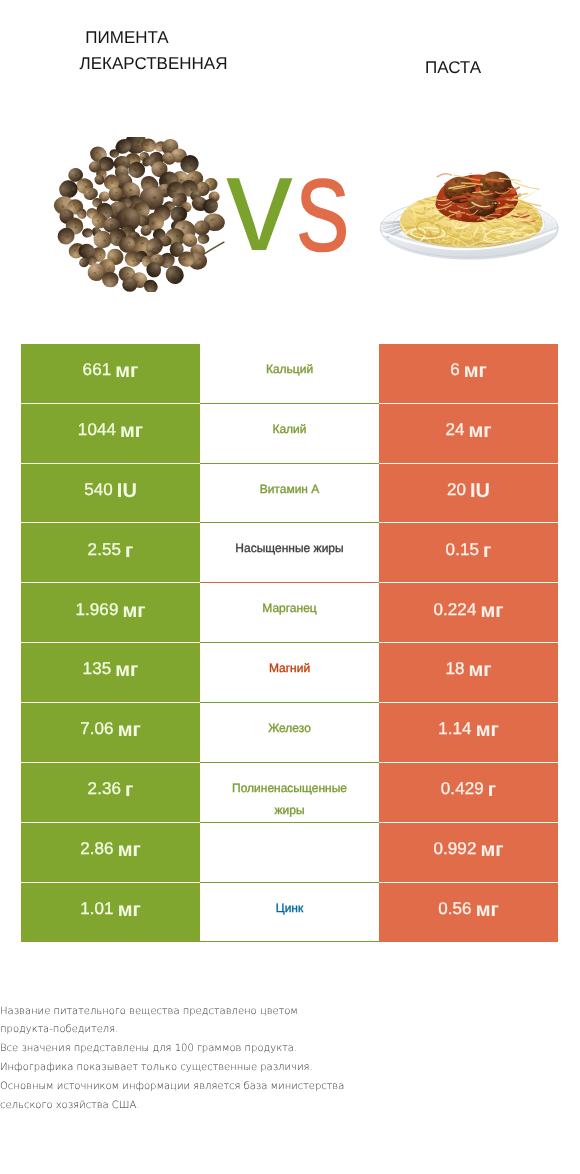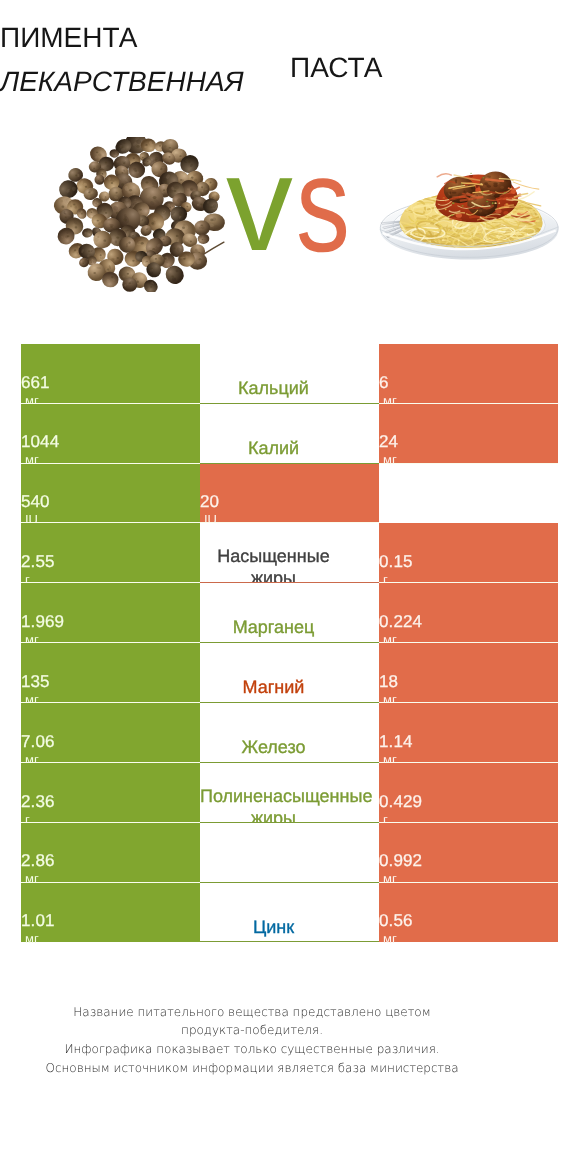--- a/index.html
+++ b/index.html
@@ -3,58 +3,58 @@
 <meta charset="utf-8">
 <title>Infographic</title>
 <style>
   html,body{margin:0;padding:0;background:#fff;}
   body{width:580px;height:1174px;font-family:"DejaVu Sans",sans-serif;overflow:hidden;
        -webkit-font-smoothing:antialiased;text-rendering:geometricPrecision;}
   .page{position:relative;width:580px;height:1174px;background:#fff;}
 
   
   .tline{transform:translateZ(0);position:absolute;font-family:"Liberation Sans",sans-serif;
-         font-size:28px;line-height:29.8px;color:#161616;font-weight:400;
-         text-align:left;white-space:nowrap;}
+         font-size:17px;line-height:29.8px;color:#161616;font-weight:400;
+         text-align:center;white-space:nowrap;}
   #title-l1{left:0;top:23.0px;width:254px;}
-  #title-l2{left:0;top:67px;width:307px;font-style:italic;}
+  #title-l2{left:0;top:49px;width:307px;}
   #title-r1{left:290px;top:52.8px;width:326px;}
 
   
   .hero{position:absolute;left:0;top:105px;width:580px;height:200px;}
   #spice-img{position:absolute;left:53.25px;top:32.30px;width:180.29px;height:154.65px;}
   #pasta-img{position:absolute;left:376.5px;top:56.1px;width:184.4px;height:110.8px;}
   #vs{position:absolute;left:0;top:0;width:580px;height:300px;
       font-family:"Liberation Sans",sans-serif;font-size:135.8px;line-height:135.8px;
       font-weight:400;}
   #vs span{position:absolute;display:block;transform-origin:0 0;}
   #vs .v{color:#7CA22E;left:225.5px;top:31.4px;transform:scaleX(0.984);}
   #vs .s{color:#E06C4A;left:295.7px;top:31.9px;transform:scaleX(0.795);}
 
   
   .table{position:absolute;left:21px;top:343.9px;width:537px;}
   .row{position:relative;height:59.87px;display:flex;}
   .left, .right{position:relative;}
   .left::after,.right::after{content:"";position:absolute;left:0;right:0;bottom:0;height:1.1px;background:#FAFDEE;}
   .row:last-child .left::after,.row:last-child .right::after{display:none;}
-  .cell{display:flex;align-items:flex-start;justify-content:center;text-align:center;flex-direction:column;}
+  .cell{display:flex;align-items:flex-start;justify-content:center;text-align:center;}
   .left>*,.right>*{position:relative;top:16.2px;}
   .mid>.lbl{position:relative;top:14px;}
   .left{width:179px;background:#81A62F;color:#F4FCE4;}
   .right{width:179px;background:#E16C4A;color:#FDF3EC;}
   .mid{width:179px;background:#fff;position:relative;}
-  .mid .lbl{transform:translateZ(0);font-family:"Liberation Sans",sans-serif;font-size:18px;line-height:22.1px;
+  .mid .lbl{transform:translateZ(0);font-family:"Liberation Sans",sans-serif;font-size:12px;line-height:22.1px;
             display:block;width:147px;text-align:center;-webkit-text-stroke:0.35px currentColor;}
   .num{font-family:"Liberation Sans",sans-serif;font-size:17px;font-weight:400;letter-spacing:0.1px;transform:translateZ(0);-webkit-text-stroke:0.28px currentColor;}
-  .unit{font-family:"Liberation Sans",sans-serif;font-size:13px;font-weight:400;margin-left:4px;letter-spacing:0px;transform:translateZ(0);}
+  .unit{font-family:"Liberation Sans",sans-serif;font-size:20px;font-weight:700;margin-left:4px;letter-spacing:0px;transform:translateZ(0);}
   .sep{position:absolute;left:0;right:0;bottom:0;height:1px;}
 
   
-  #footer{position:absolute;left:0;top:1002.6px;width:504px;text-align:center;
-          font-family:"DejaVu Sans",sans-serif;font-weight:300;font-size:12px;
+  #footer{position:absolute;left:0;top:1002.6px;width:504px;
+          font-family:"DejaVu Sans",sans-serif;font-weight:300;font-size:10px;
           line-height:18.85px;color:#2b2b2b;}
   #footer div{white-space:nowrap;transform:translateZ(0);}
 </style>
 </head>
 <body>
 
 <div class="page">
 
   <div class="tline" id="title-l1">ПИМЕНТА</div>
   <div class="tline" id="title-l2">ЛЕКАРСТВЕННАЯ</div>
@@ -1487,20 +1487,24 @@
         <div class="cell right">
           <span class="num">24</span>
           <span class="unit">мг</span>
         </div>
       </div>
       <div class="row">
         <div class="cell left">
           <span class="num">540</span>
           <span class="unit">IU</span>
         </div>
+        <div class="cell mid">
+          <span class="lbl" style="color: rgb(124, 156, 53);">Витамин A</span>
+          <i class="sep" style="background: rgb(124, 156, 53);"></i>
+        </div>
         <div class="cell right">
           <span class="num">20</span>
           <span class="unit">IU</span>
         </div>
       </div>
       <div class="row">
         <div class="cell left">
           <span class="num">2.55</span>
           <span class="unit">г</span>
         </div>
@@ -1594,16 +1598,18 @@
         <div class="cell right">
           <span class="num">0.56</span>
           <span class="unit">мг</span>
         </div>
       </div>
     </div>
 
   <div id="footer">
       <div>Название питательного вещества представлено цветом</div>
       <div>продукта-победителя.</div>
+      <div>Все значения представлены для 100 граммов продукта.</div>
       <div>Инфографика показывает только существенные различия.</div>
       <div>Основным источником информации является база министерства</div>
+      <div>сельского хозяйства США.</div>
     </div>
 </div>
 
 </body></html>

